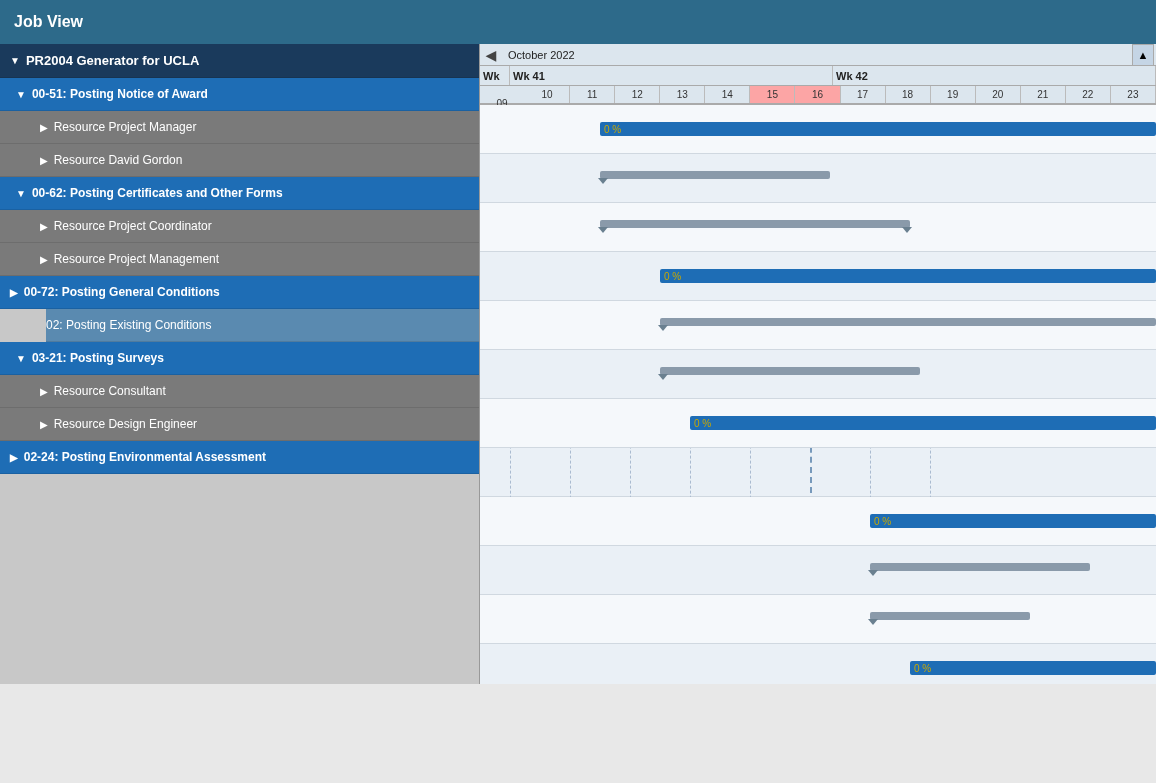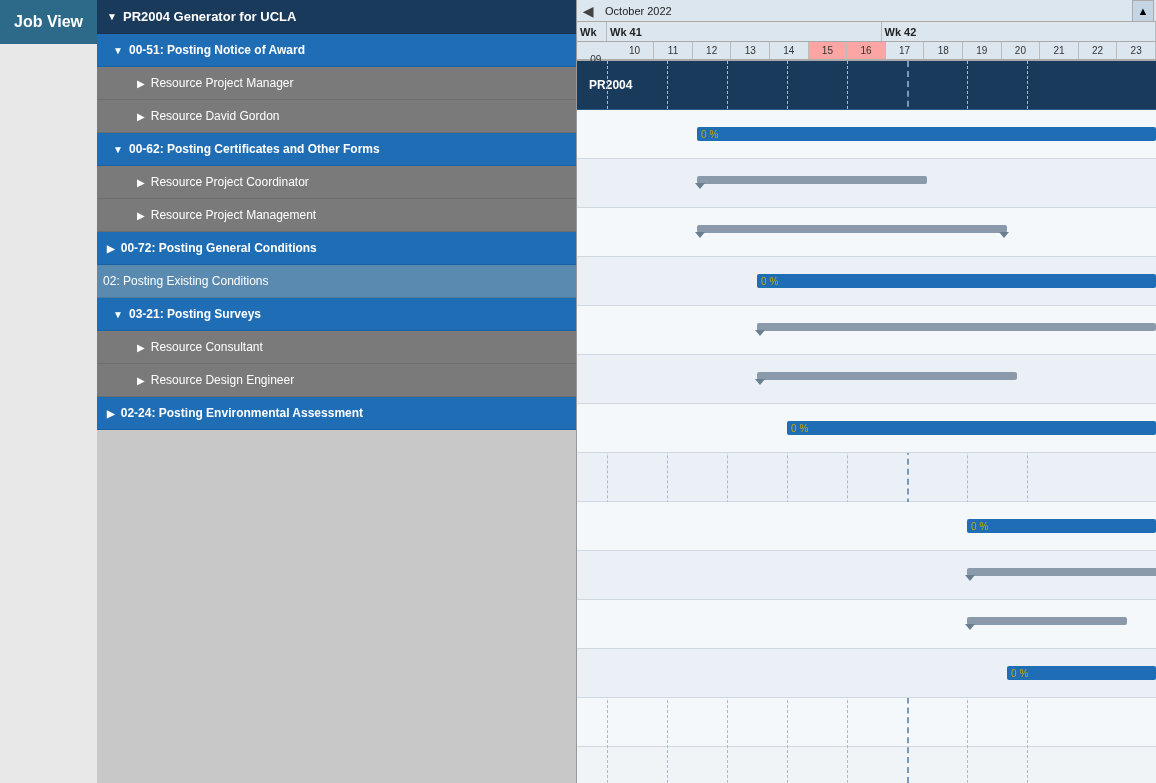--- a/index.html
+++ b/index.html
@@ -1,39 +1,39 @@
 <!DOCTYPE html>
 <html><head>
   <meta charset="utf-8">
   <style>
     * { box-sizing: border-box; margin: 0; padding: 0; }
     body { font-family: Arial, sans-serif; font-size: 12px; background: #e8e8e8; overflow: hidden; width: 1156px; height: 783px; }
 
-    .app-container { display: flex; flex-direction: row; width: 1156px; height: 783px; }
+    .app-container { display: flex; flex-direction: column; width: 1156px; height: 684px; }
 
     .header { background: #2d6a8a; color: white; padding: 8px 14px; font-size: 16px; font-weight: bold; height: 44px; display: flex; align-items: center; }
 
     .main-content { display: flex; flex: 1; overflow: hidden; }
 
     
     .left-panel { width: 480px; min-width: 480px; background: #c8c8c8; overflow-y: auto; border-right: 1px solid #999; }
 
     .tree-item { display: flex; align-items: center; cursor: pointer; padding: 9px 10px; border-bottom: 1px solid rgba(0,0,0,0.1); }
     .tree-item .arrow { margin-right: 6px; font-size: 10px; color: inherit; }
 
     
     .group-root { background: #1a3a5c; color: white; font-weight: bold; font-size: 13px; }
     
     .section-header { background: #1e6db5; color: white; font-weight: bold; font-size: 12px; padding-left: 16px; }
     
     .resource-row { background: #7a7a7a; color: white; font-size: 12px; padding-left: 40px; }
     
     .section-collapsed { background: #1e6db5; color: white; font-weight: bold; font-size: 12px; padding-left: 10px; }
     
-    .plain-row { background: #5a8ab0; color: white; font-size: 12px; padding-left: 6px; }
+    .plain-row { background: #5a8ab0; color: white; font-size: 12px; padding-left: 0; margin-left: 46px; }
 
     
     .right-panel { flex: 1; background: #f0f4f7; overflow: hidden; display: flex; flex-direction: column; }
 
     .gantt-header { background: #e0e8f0; border-bottom: 1px solid #aaa; }
 
     .gantt-header-top { display: flex; align-items: center; height: 22px; padding: 0; border-bottom: 1px solid #aaa; background: #dce6ee; position: relative; }
     .gantt-collapse-btn { width: 22px; height: 22px; display: flex; align-items: center; justify-content: center; cursor: pointer; font-size: 14px; color: #444; position: absolute; left: 0; }
     .gantt-expand-btn { width: 22px; height: 22px; display: flex; align-items: center; justify-content: center; cursor: pointer; background: #c5d5e5; border: 1px solid #aaa; font-size: 11px; position: absolute; right: 2px; top: 0; }
 
@@ -167,23 +167,20 @@
 
         <div class="gantt-vline" style="left: 30px;"></div>
         <div class="gantt-vline" style="left: 90px;"></div>
         <div class="gantt-vline" style="left: 150px;"></div>
         <div class="gantt-vline" style="left: 210px;"></div>
         <div class="gantt-vline" style="left: 270px;"></div>
         <div class="gantt-vline" style="left: 330px; border-left: 2px dashed #7799bb;"></div>
         <div class="gantt-vline" style="left: 390px;"></div>
         <div class="gantt-vline" style="left: 450px;"></div>
 
-        <div style="height:49px; background:#1a3a5c; border-bottom:1px solid #2a5a8c; display:flex; align-items:center; padding-left:4px;">
-          <div style="background:#1a3a5c; color:white; font-size:12px; font-weight:bold; padding:4px 8px;">PR2004</div>
-        </div>
 
         <div style="height:49px; background:#f5f8fb; border-bottom:1px solid #d0d8e0; position:relative;">
           <div style="position:absolute; left:120px; right:0; top:50%; transform:translateY(-50%); height:14px; background:#1e6db5; border-radius:2px; display:flex; align-items:center;">
             <span style="font-size:10px; color:#c8a800; margin-left:4px;">0 %</span>
           </div>
         </div>
 
         <div style="height:49px; background:#eaf0f6; border-bottom:1px solid #d0d8e0; position:relative;">
           <div style="position:absolute; left:120px; width:230px; top:50%; transform:translateY(-7px); height:8px; background:#8a9aaa; border-radius:2px;">
             <div style="position:absolute; left:-2px; bottom:-5px; width:0; height:0; border-left:5px solid transparent; border-right:5px solid transparent; border-top:6px solid #6a8090;"></div>

